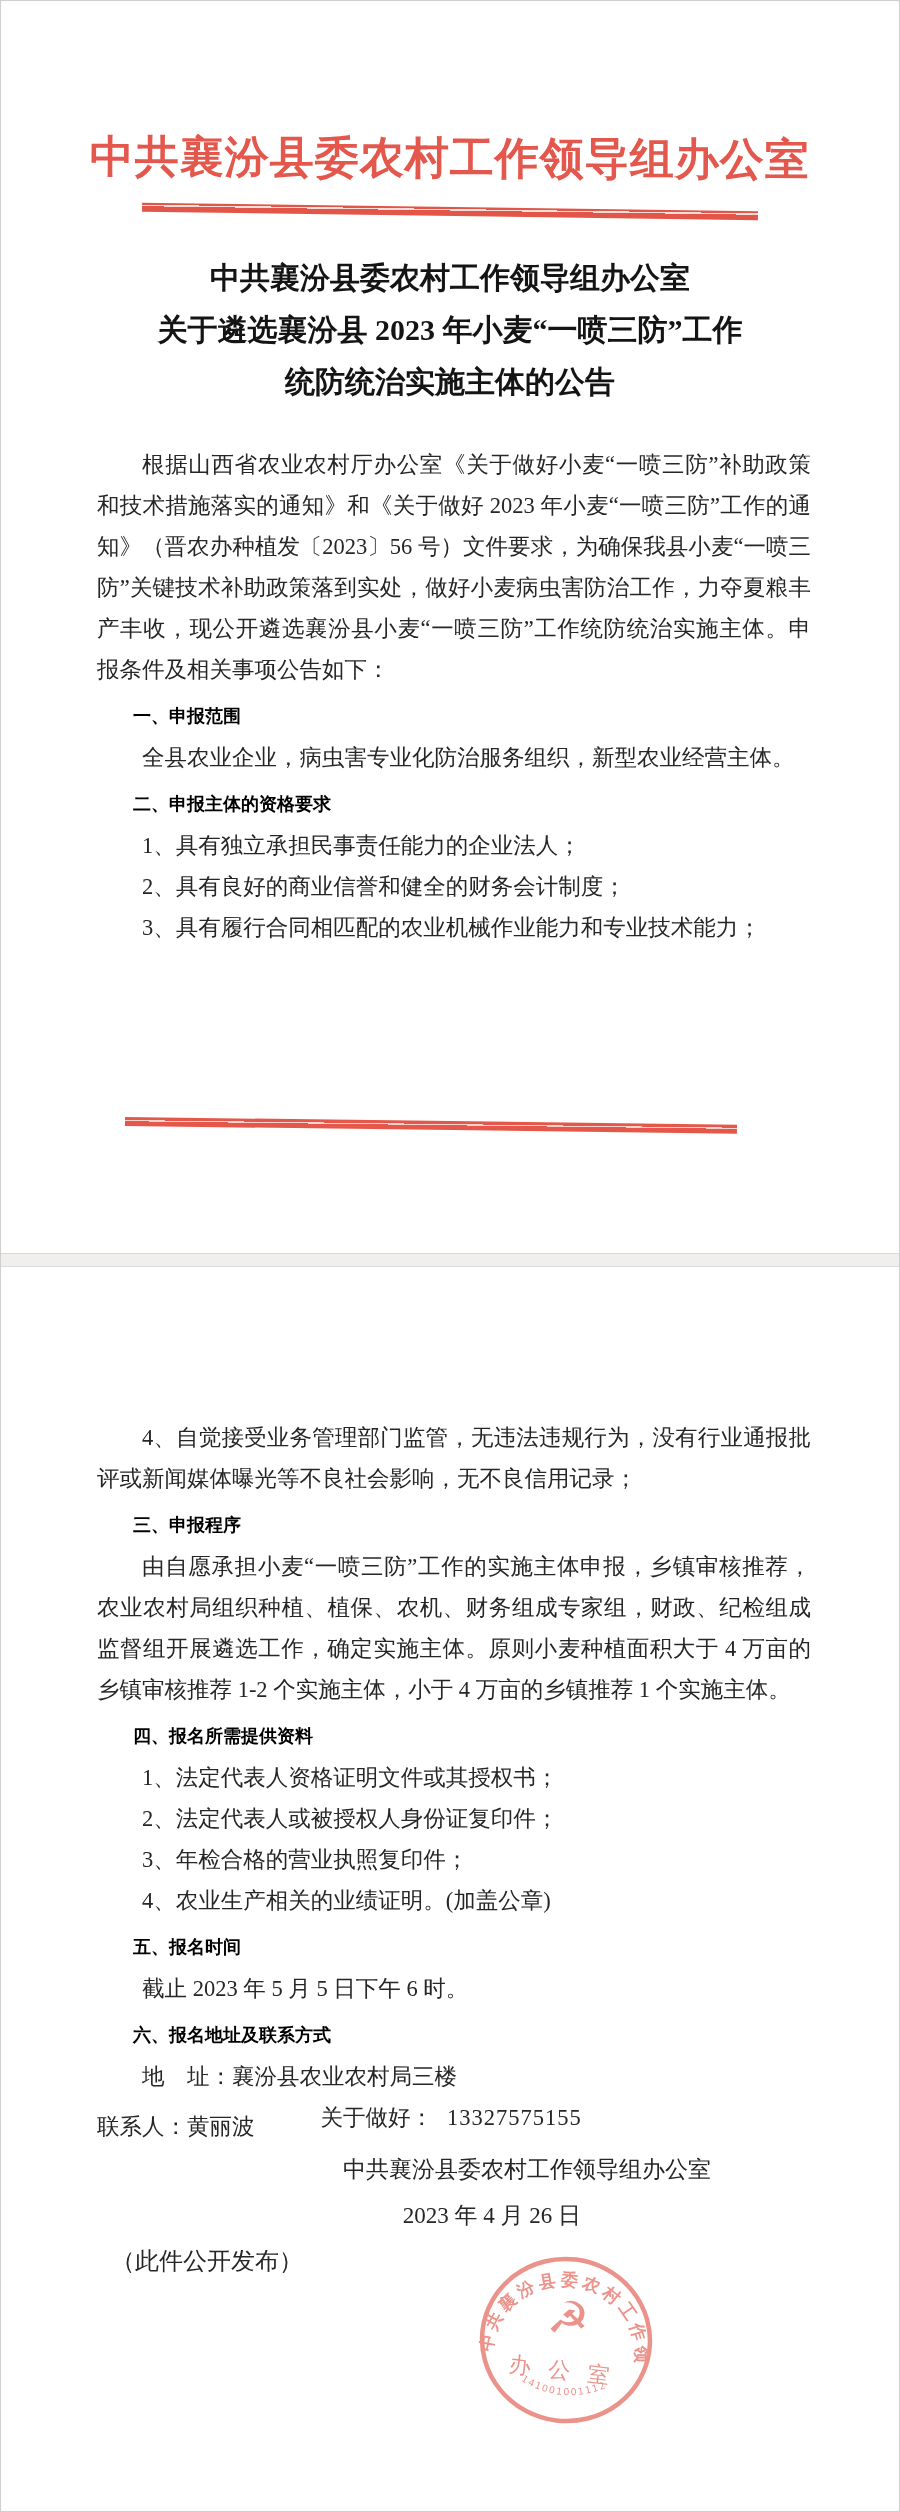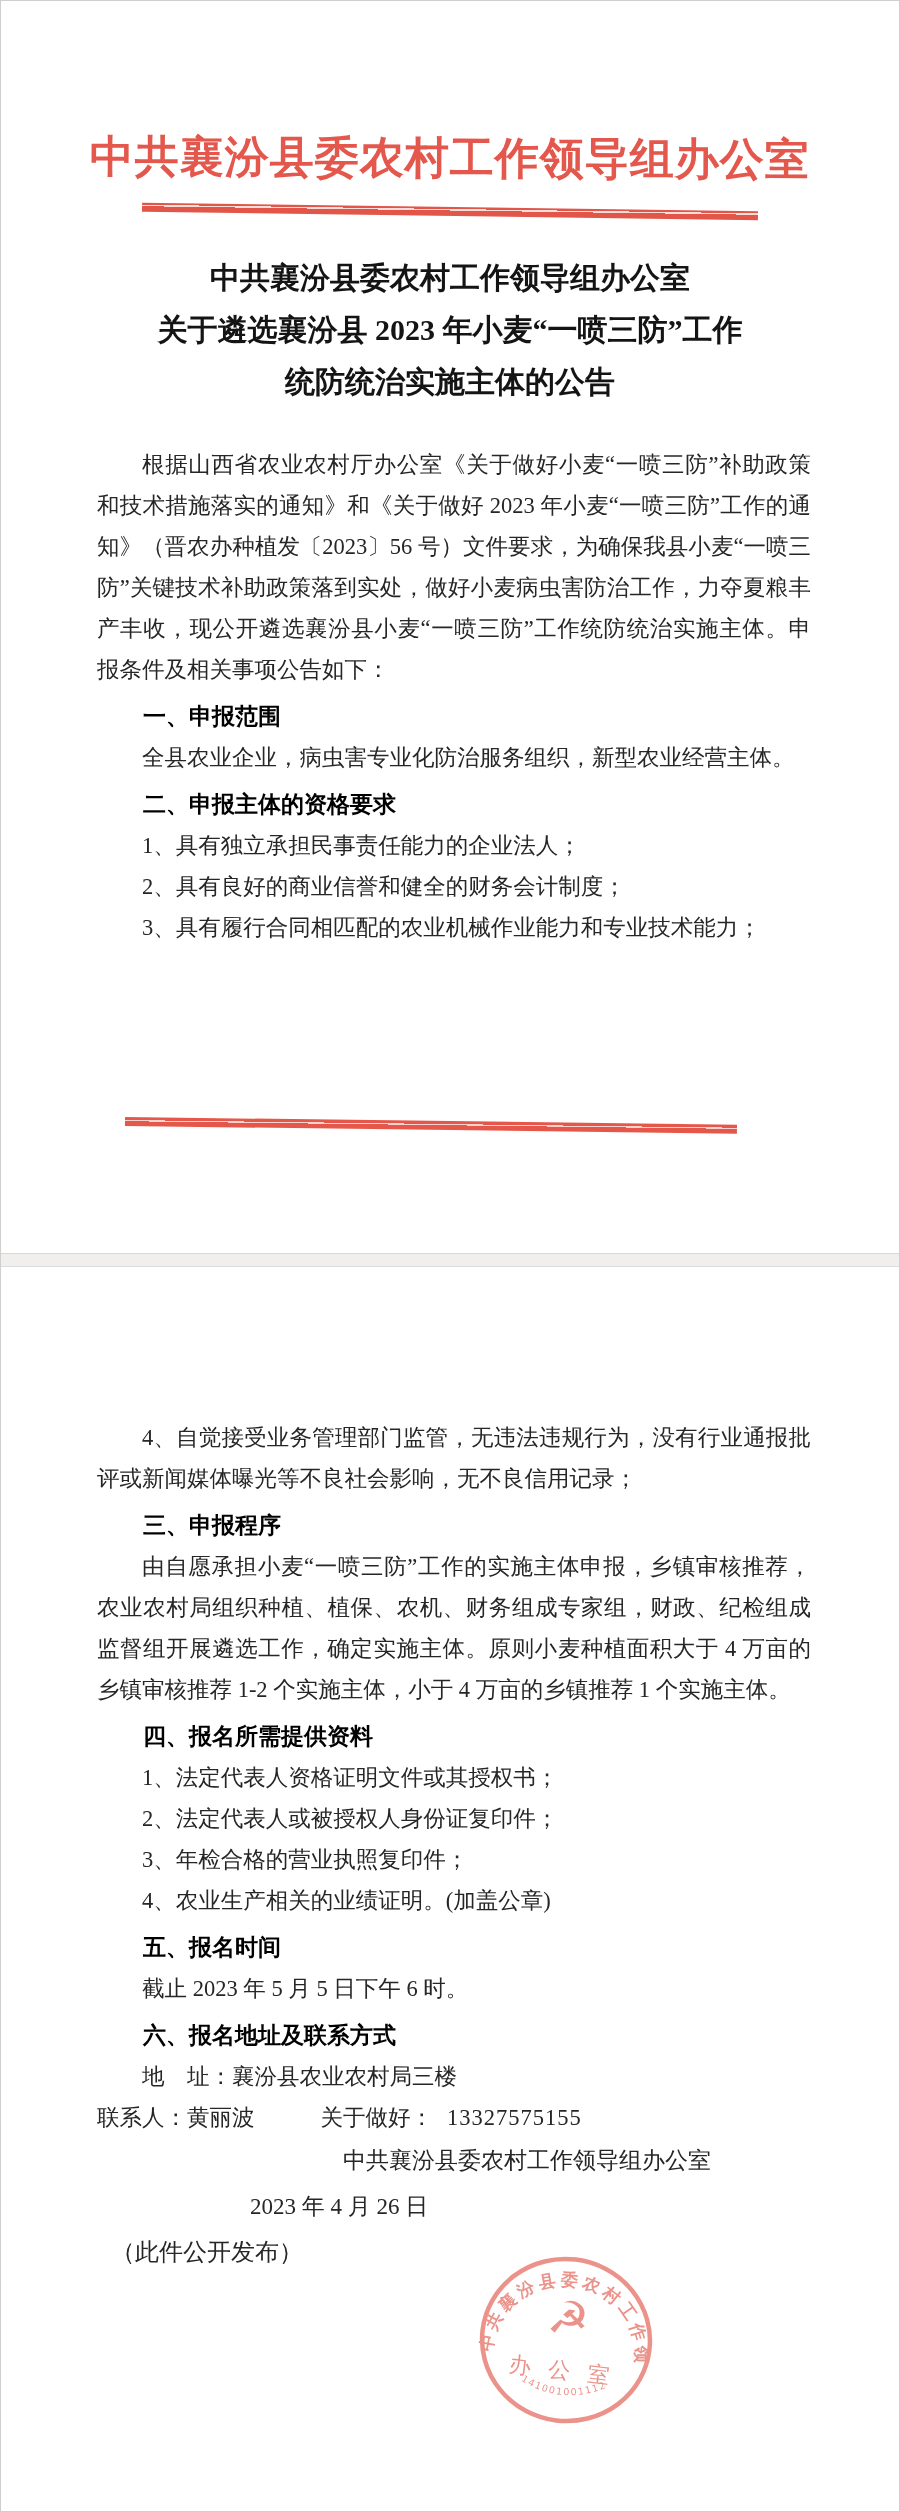--- a/index.html
+++ b/index.html
@@ -52,21 +52,21 @@
     margin:36px 88px 0 96px;
     font-size:22.5px;
     line-height:41px;
     text-align:justify;
   }
   .content p{margin:0;text-indent:2em;}
   .sec-heading{
     font-family:"Liberation Sans","DejaVu Sans",sans-serif;
     font-weight:bold;
     color:#000;
-    font-size:23px;
+    font-size:18px;
     margin-top:6px !important;
   }
   .page-2 .content{margin-top:0;padding-top:150px;}
 
   
   .rule-footer{
     position:absolute;
     left:124px;top:1116px;
     width:612px;height:9px;
     background:linear-gradient(to bottom,#e4574a 0px,#e4574a 3px,#f8d2cc 3px,#f8d2cc 4.2px,#e4574a 4.2px,#e4574a 9px);
@@ -79,35 +79,35 @@
     margin:40px 0 0 0;
     padding-right:100px;
     text-align:right;
     font-size:23px;
     line-height:46px;
     text-indent:0 !important;
   }
   .issue-date{
     margin:2px 0 0 0;
     padding-right:230px;
-    text-align:center;
+    text-align:right;
     font-size:23px;
     line-height:46px;
     text-indent:0 !important;
   }
   .public-note{
     margin:10px 0 0 0;
     padding-left:14px;
     font-size:24px;
     line-height:44px;
     text-indent:0 !important;
   }
 
   .contact-row{display:flex;text-indent:0 !important;}
-  .contact-row .c-left{padding-left:0;}
+  .contact-row .c-left{padding-left:0;margin-top:9px;}
   .contact-row .c-phone-label{margin-left:66px;}
   .contact-row .c-phone{margin-left:14px;letter-spacing:1px;}
 
   
   .seal{
     position:absolute;
     left:474px;top:985px;
     width:182px;height:176px;
     transform:rotate(7deg);
     mix-blend-mode:multiply;

